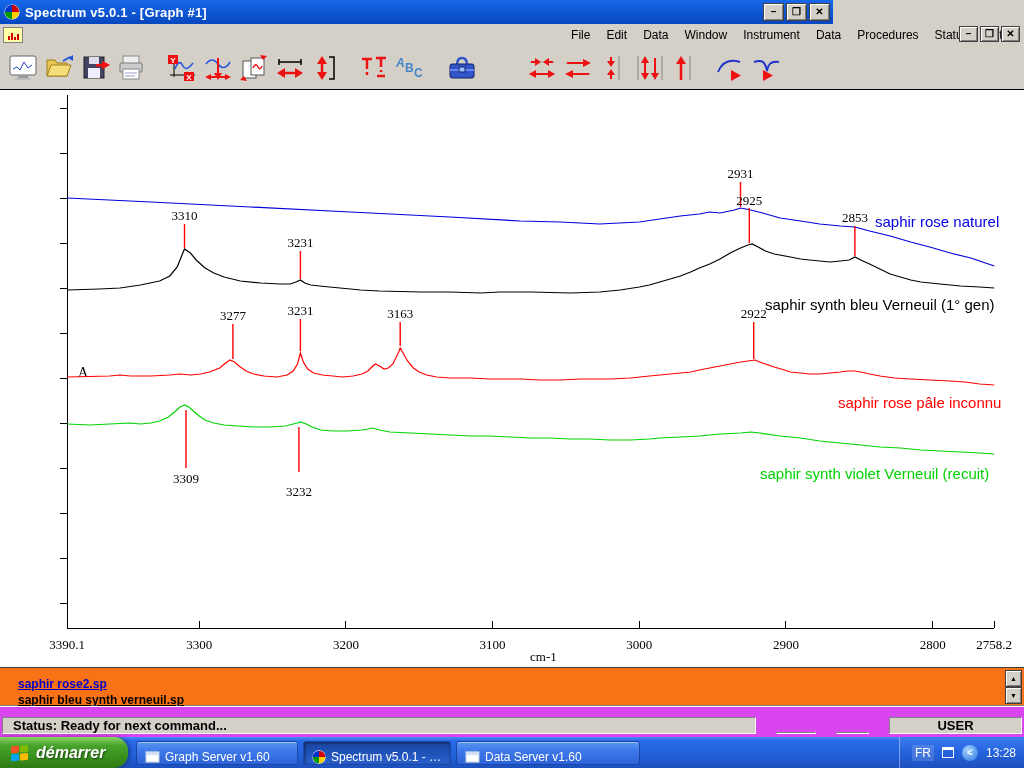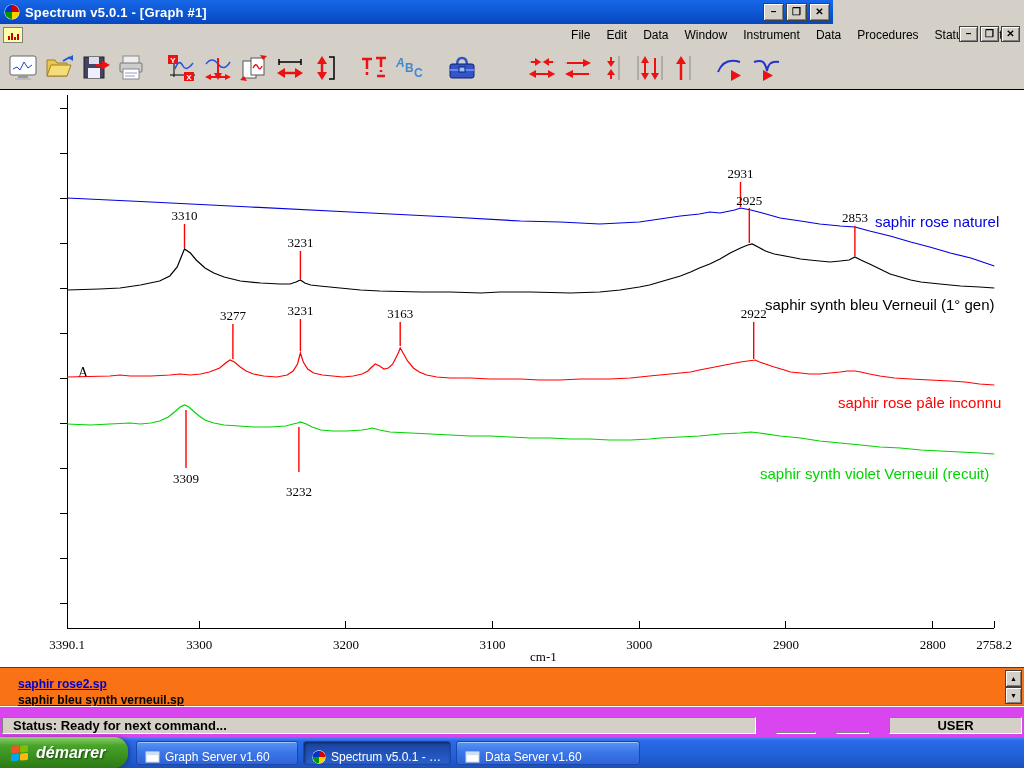--- a/index.html
+++ b/index.html
@@ -393,13 +393,19 @@
         <span class="tb-label">Spectrum v5.0.1 - [G...</span>
       </div>
       <div class="task-btn" style="width: 184px;">
         <svg width="15" height="14" viewBox="0 0 16 15" style="flex:none">
           <rect x="1" y="2" width="14" height="11" fill="#fff" stroke="#bcd"></rect>
           <rect x="1" y="2" width="14" height="3.5" fill="#cfe0f5"></rect>
         </svg>
         <span class="tb-label">Data Server v1.60</span>
       </div>
     </div>
+  <div id="tray">
+    <span class="lang">FR</span>
+    <span id="tray-restore"></span>
+    <span id="tray-chevron">&lt;</span>
+    <span class="clock">13:28</span>
+  </div>
 </div>
 
 </body></html>

